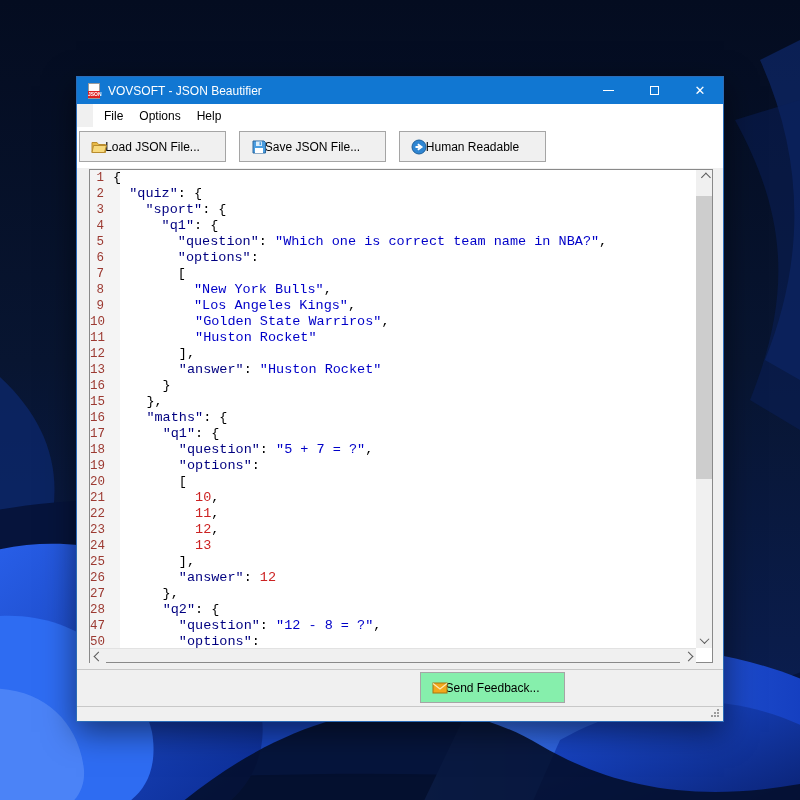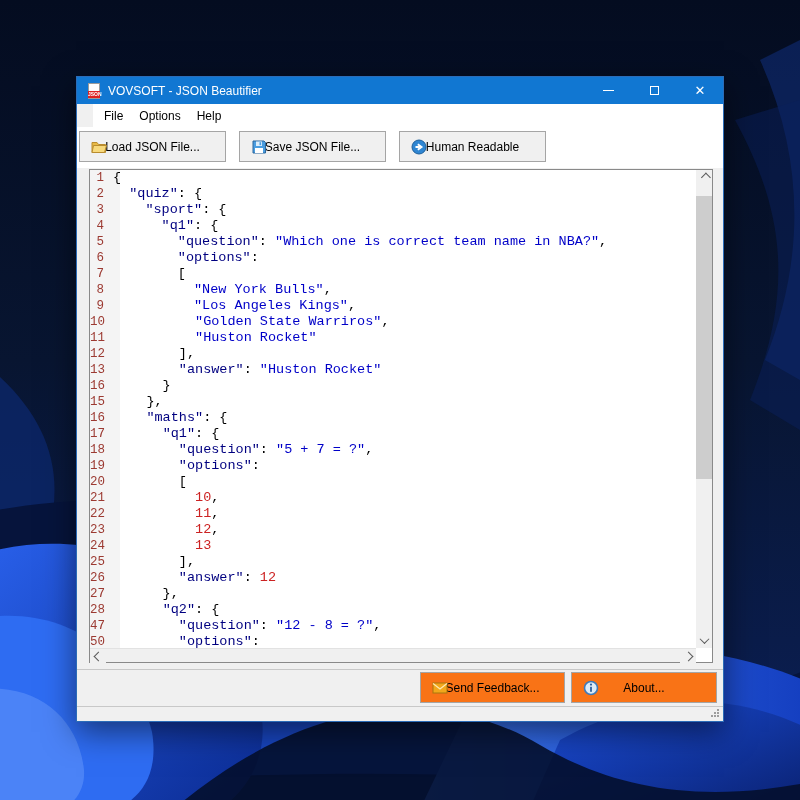--- a/index.html
+++ b/index.html
@@ -97,21 +97,21 @@
     border-top:1px solid #e2e2e2;
   }
   .hscrollbar .sb-arrow { height:14px; top:0; }
 
   
   .bottombar {
     position:absolute; left:0; right:0; top:592px; height:39px;
     background:#f0f0f0; border-top:1px solid #c8c8c8; border-bottom:1px solid #c8c8c8;
   }
   .fbtn {
-    position:absolute; top:2px; height:31px; background:#f97316; border:1px solid #a5a5a5;
+    position:absolute; top:2px; height:31px; background:#86efac; border:1px solid #a5a5a5;
     display:flex; align-items:center; justify-content:center; font-size:12px; color:#000;
   }
   .fbtn .ticon { position:absolute; left:11px; top:7px; width:16px; height:16px; }
   .fbtn-feedback { right:158px; width:145px; }
   .fbtn-about   { right:6px;  width:146px; }
 
   
   .statusbar {
     position:absolute; left:0; right:0; bottom:0; height:15px;
     background:#f0f0f0; border-top:1px solid #c8c8c8;
@@ -287,30 +287,20 @@
   <div class="bottombar">
     <div class="fbtn fbtn-feedback">
       <span class="ticon">
         <svg width="16" height="16" viewBox="0 0 16 16">
           <rect x="1" y="3" width="14" height="10" fill="#f2a71b" stroke="#a8760e" stroke-width="1"></rect>
           <path d="M1,3.5 L8,9 L15,3.5" fill="none" stroke="#fde9b5" stroke-width="1.2"></path>
         </svg>
       </span>
       <span>Send Feedback...</span>
     </div>
-    <div class="fbtn fbtn-about">
-      <span class="ticon">
-        <svg width="16" height="16" viewBox="0 0 16 16">
-          <circle cx="8" cy="8" r="6.5" fill="#dcebf8" stroke="#3f7ab8" stroke-width="1.6"></circle>
-          <rect x="7.1" y="6.8" width="1.8" height="5" fill="#2c5f9e"></rect>
-          <circle cx="8" cy="4.6" r="1.1" fill="#2c5f9e"></circle>
-        </svg>
-      </span>
-      <span>About...</span>
-    </div>
   </div>
 
   <div class="statusbar">
     <div class="grip">
         <span></span>
       </div>
   </div>
 
 </div>
 

